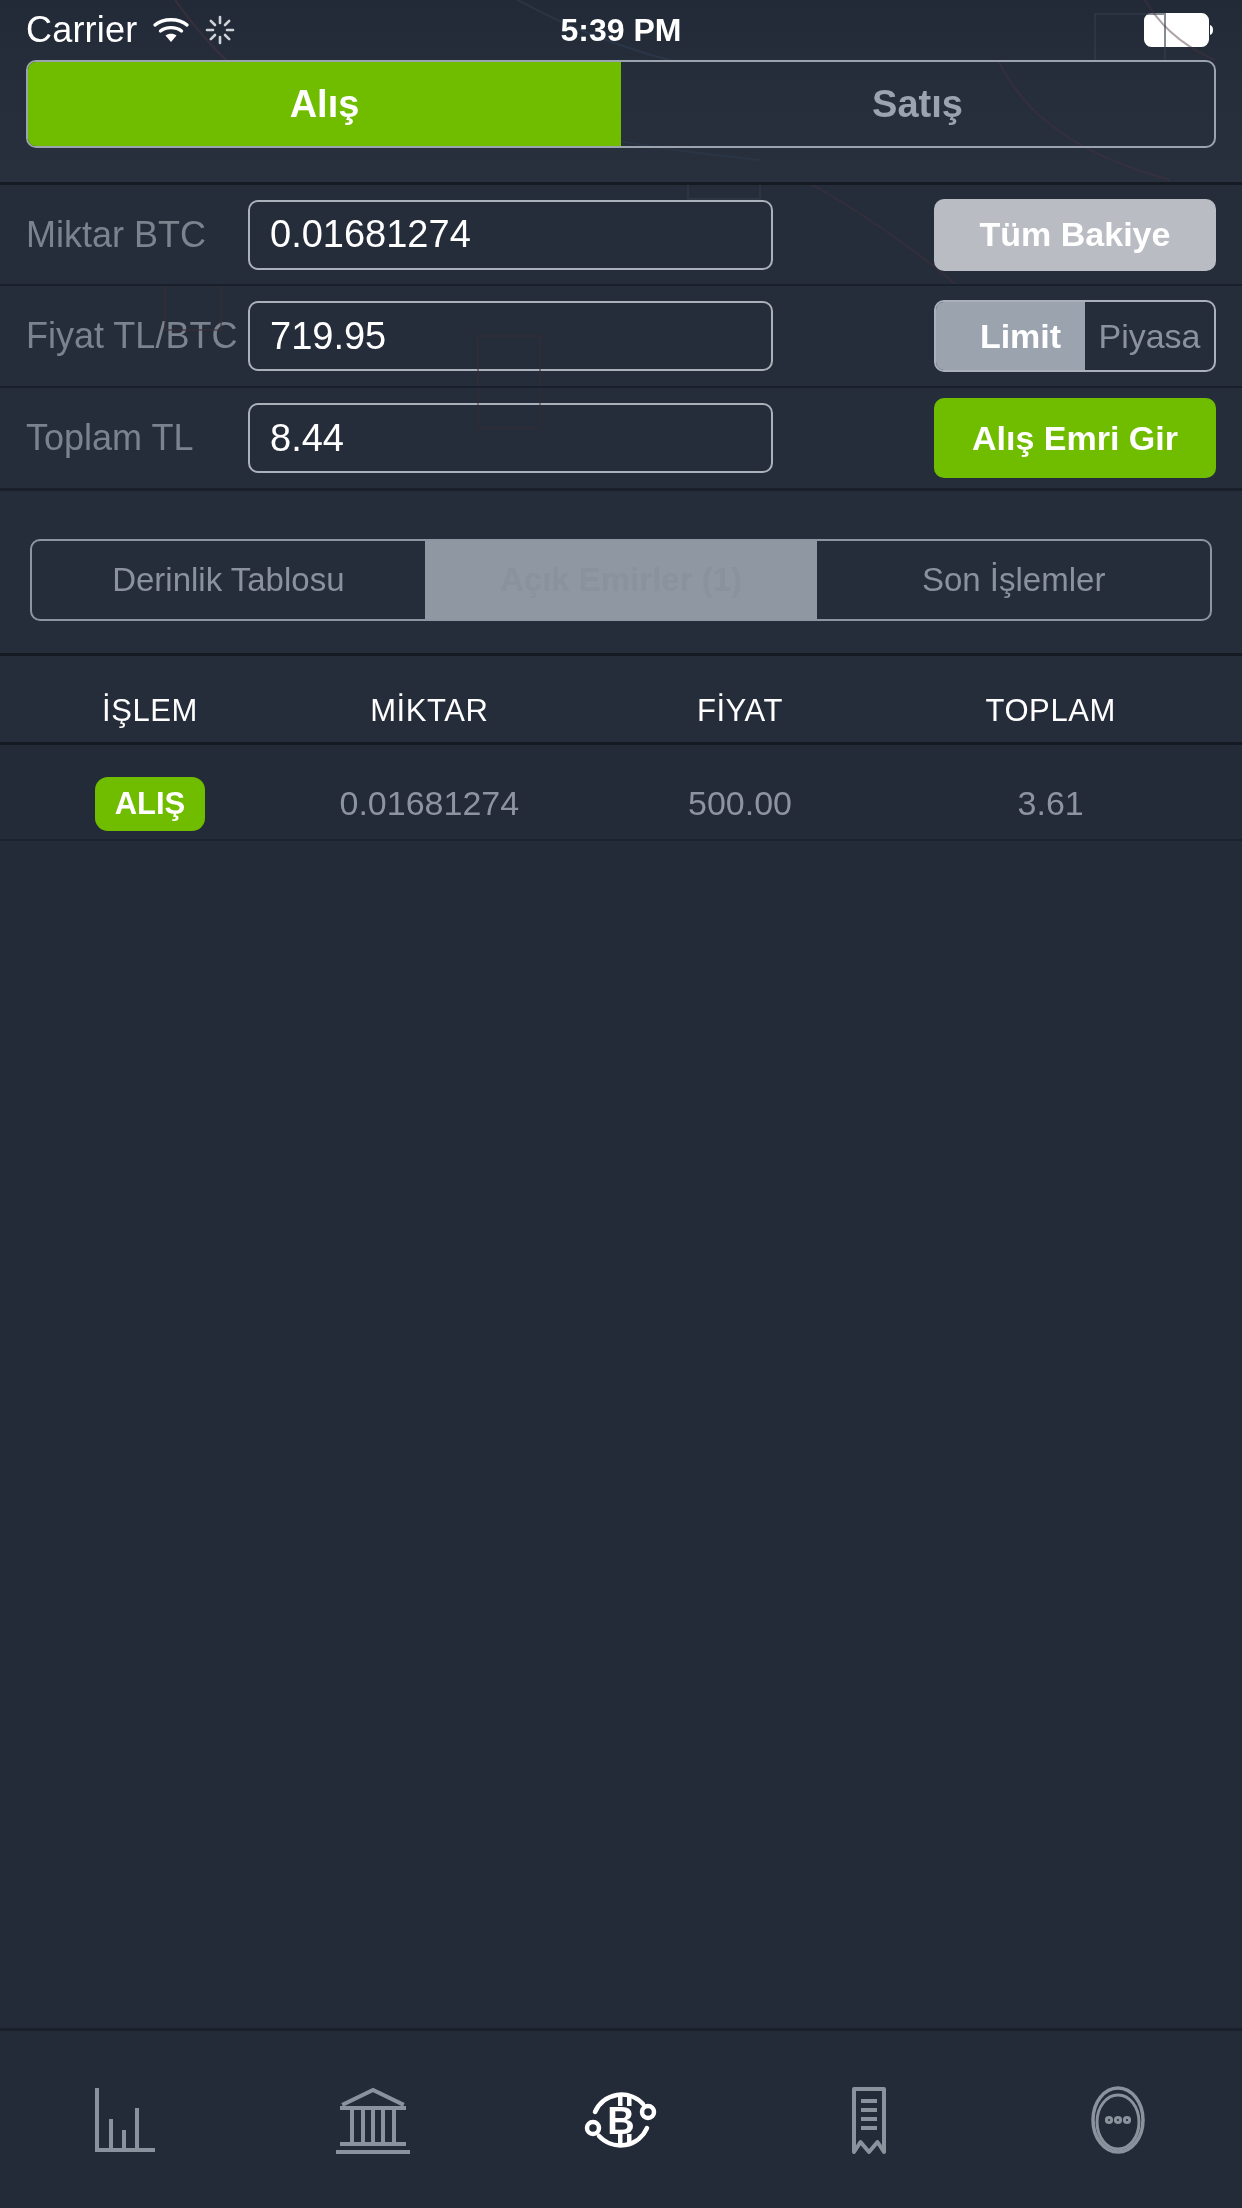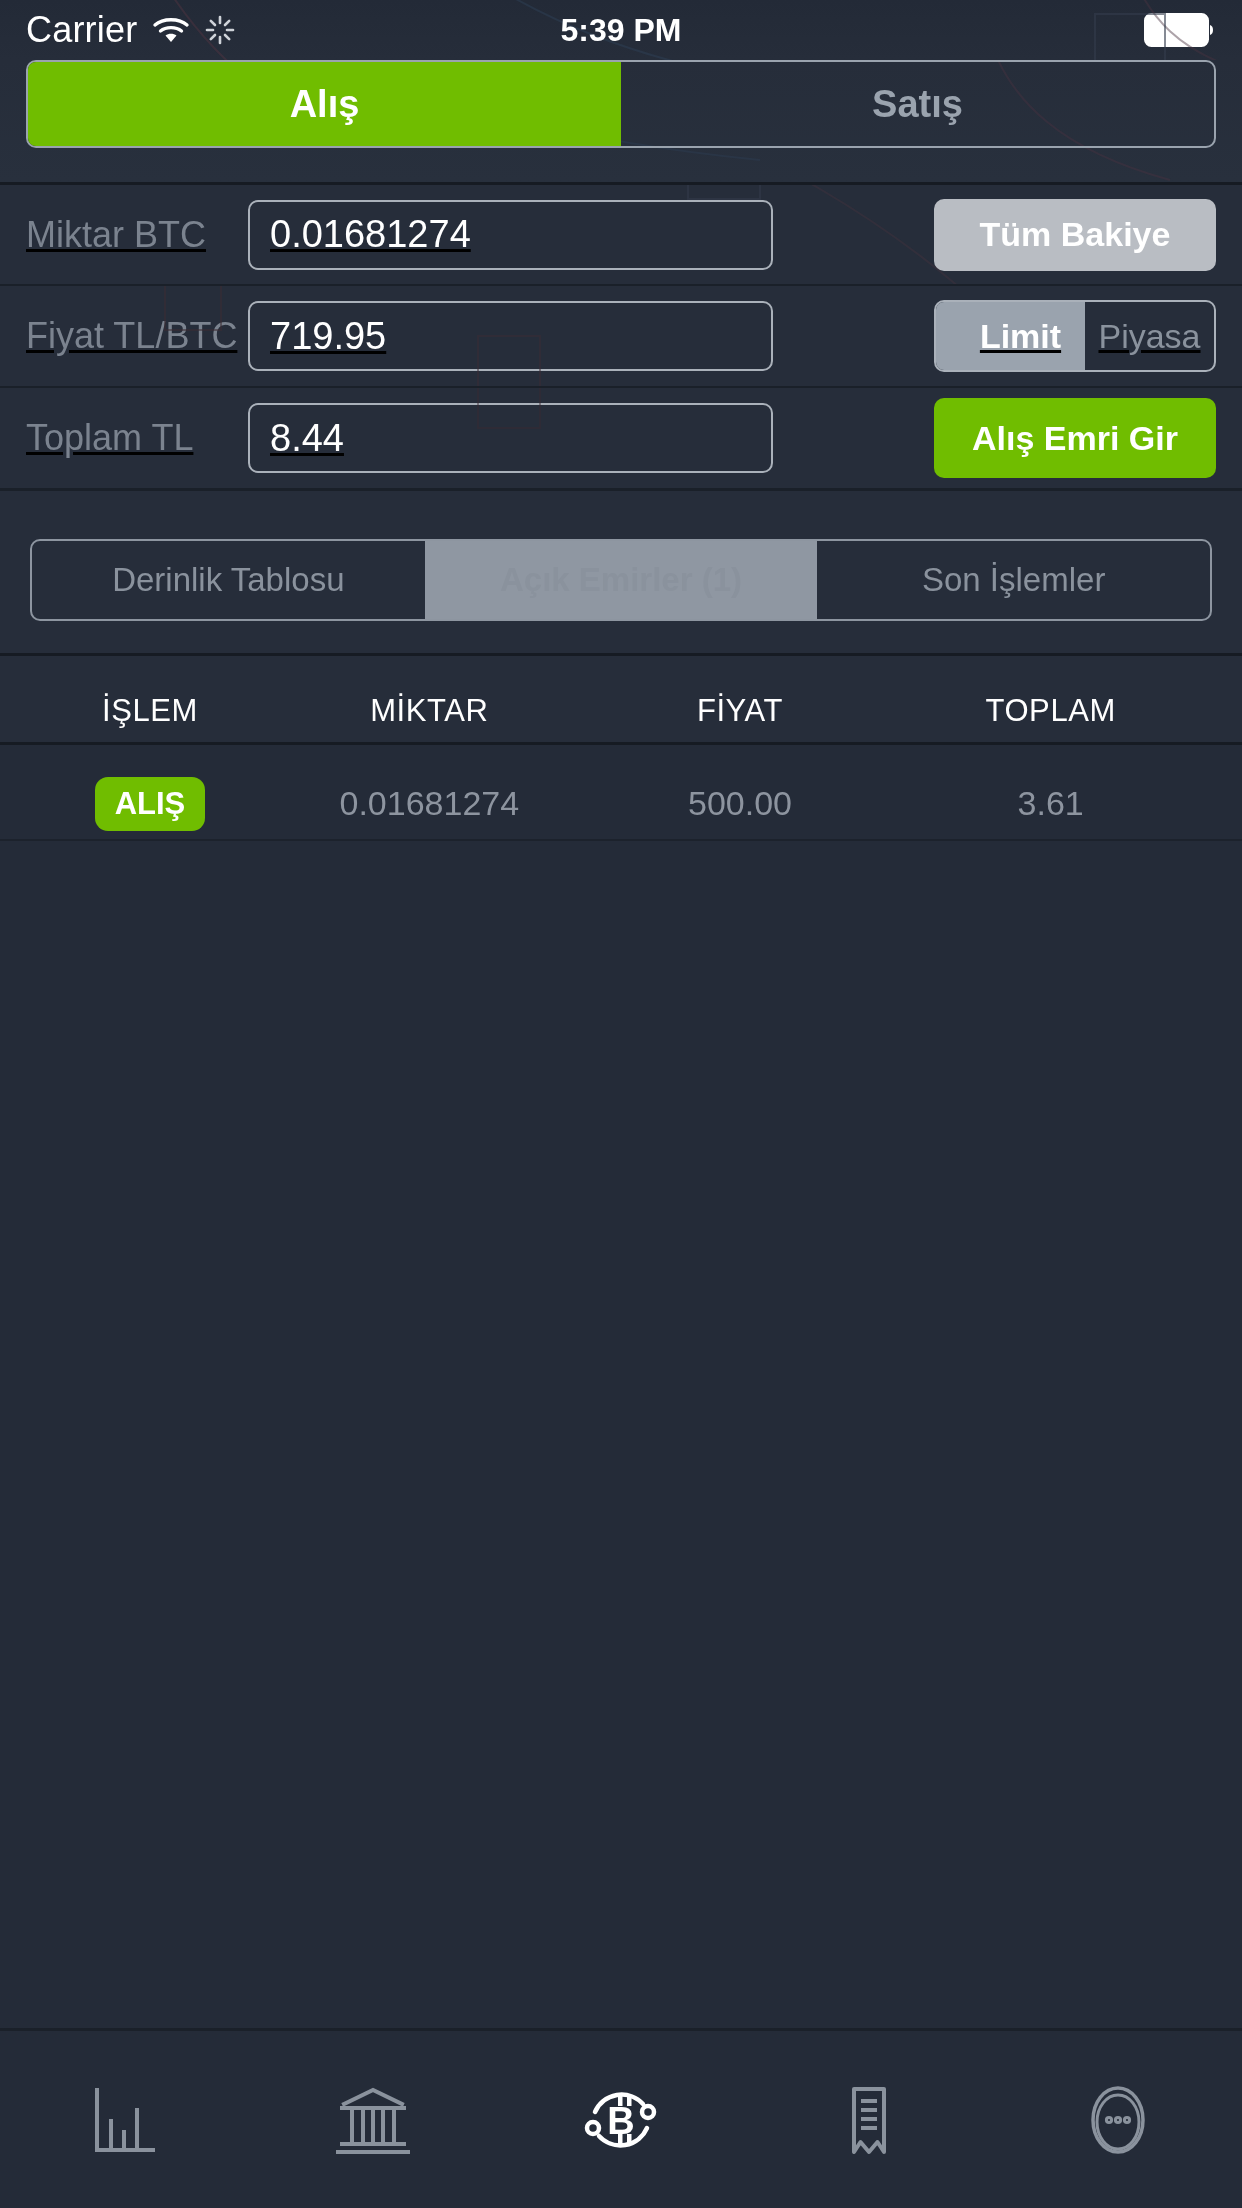--- a/index.html
+++ b/index.html
@@ -54,21 +54,21 @@
     overflow:hidden;
   }
   .side-seg > div{
     flex:1; display:flex; align-items:center; justify-content:center;
     font-size:38px; font-weight:700;
   }
   .seg-active{ background:#70bd00; color:#ffffff; }
   .seg-idle{ background:transparent; color:#9aa3ae; font-weight:400; }
 
   
-  .form{ position:relative; z-index:2;text-decoration:underline; }
+  .form{ position:relative; z-index:2; }
   .frow{
     position:relative;
     height:102px;
     display:flex; align-items:center;
     padding:0 26px;
     border-top:2px solid #1a2029;
     background:#262d3a;
   }
   .frow:first-child{ border-top:3px solid #161b23; }
   .flabel{

